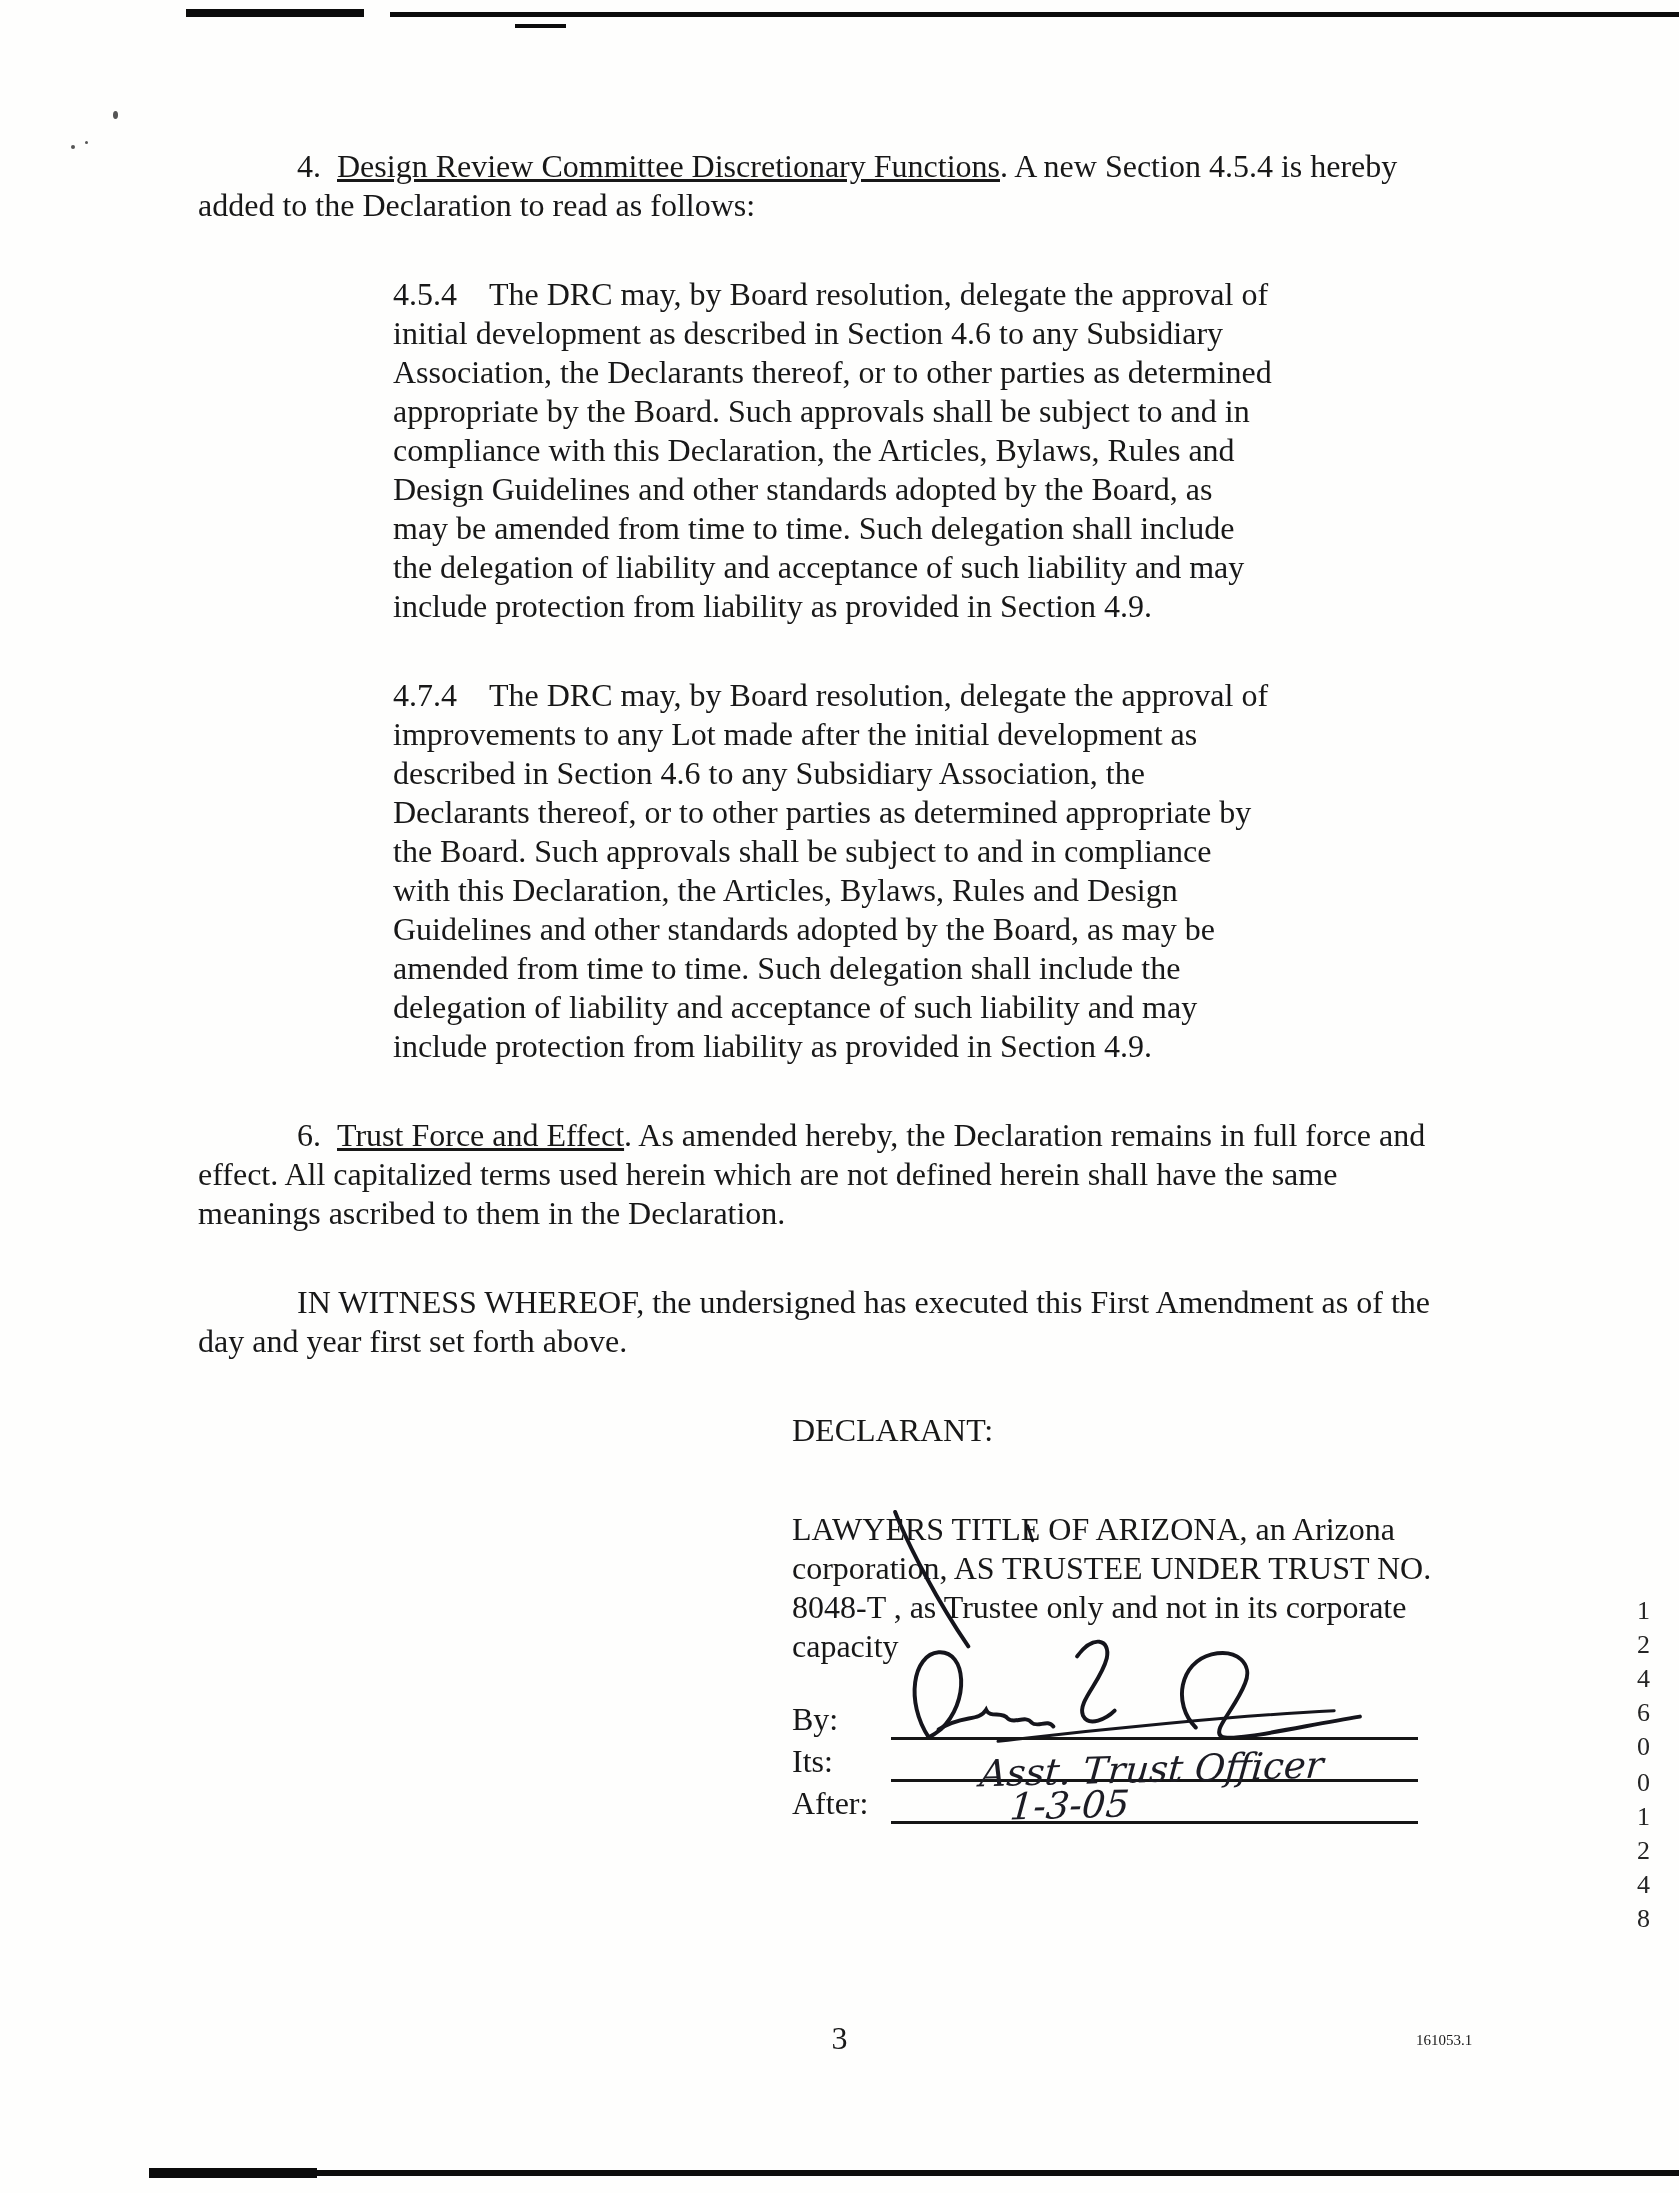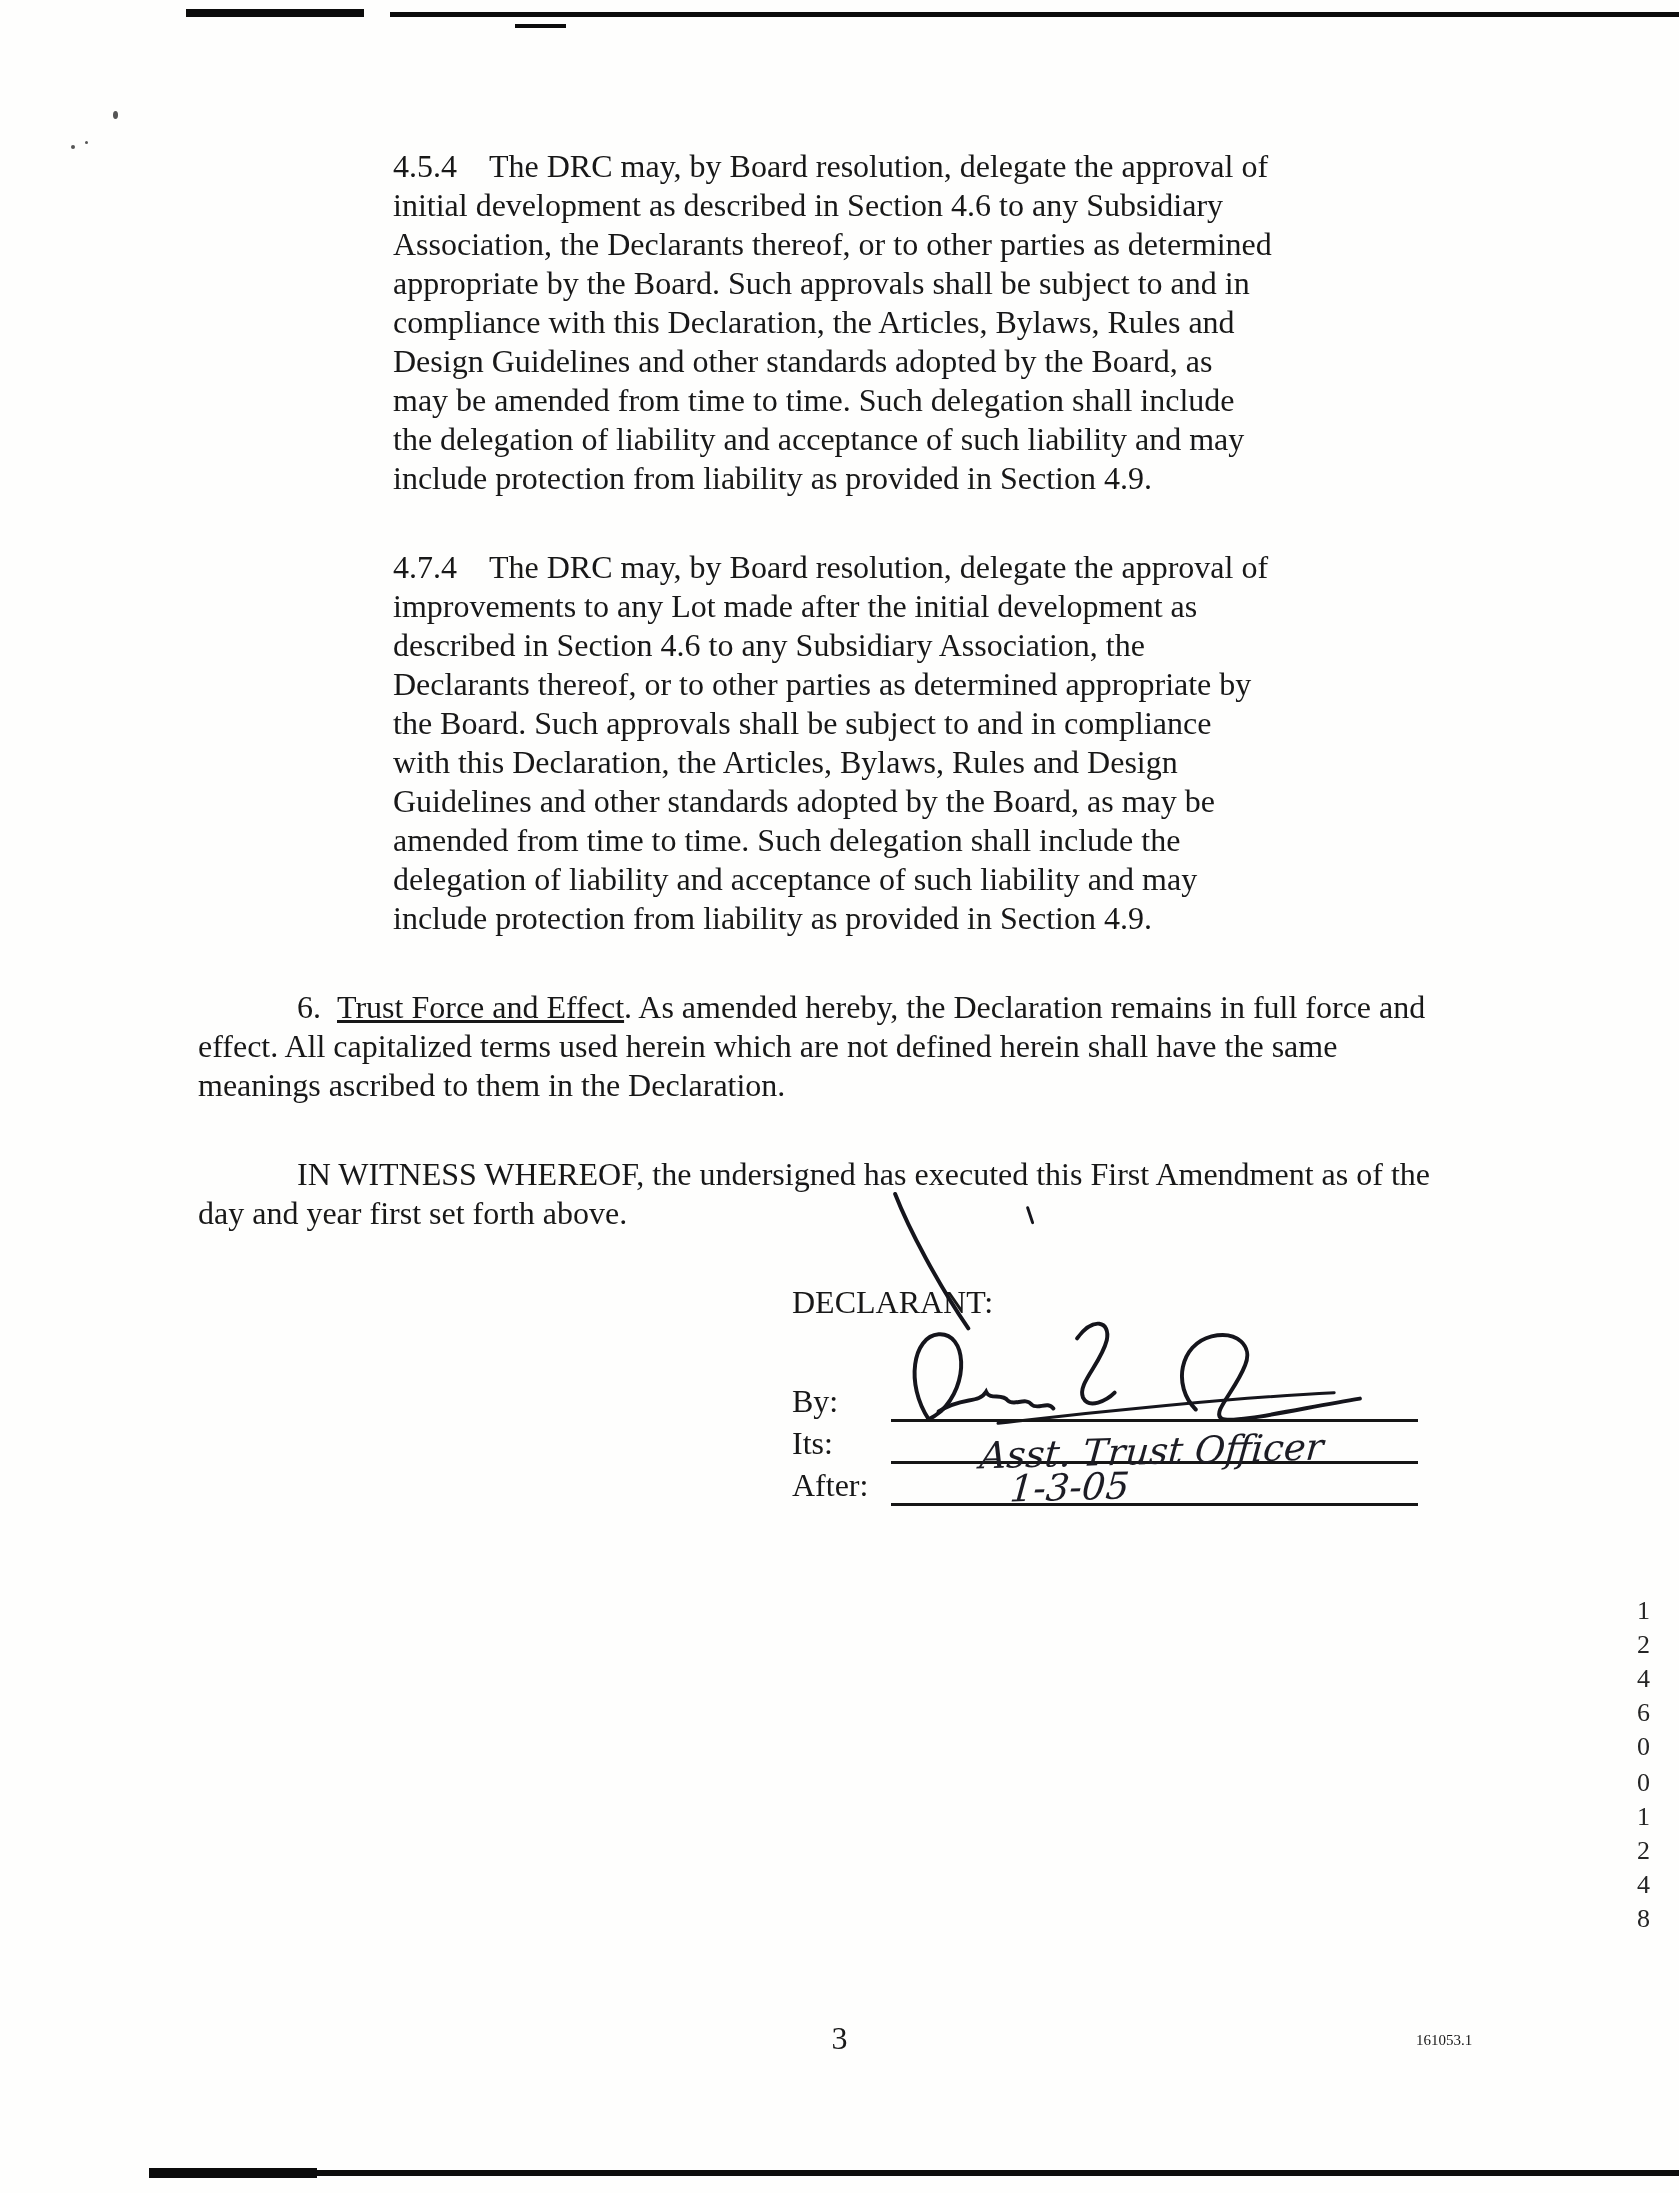--- a/index.html
+++ b/index.html
@@ -90,32 +90,39 @@
 
   <div class="scan-seg" style="top:2170px;left:149px;width:1531px;height:6px;"></div>
   <div class="scan-seg" style="top:2168px;left:149px;width:168px;height:10px;"></div>
 
   <div class="speck" style="top:111px;left:113px;width:5px;height:8px;"></div>
   <div class="speck" style="top:145px;left:71px;width:4px;height:4px;"></div>
   <div class="speck" style="top:141px;left:85px;width:3px;height:3px;"></div>
 
   <div class="content">
 
+    <p class="para"><span class="sec-num">4.</span><span class="heading">Design Review Committee Discretionary Functions</span><span>.  A new Section 4.5.4 is hereby added to the Declaration to read as follows:</span></p>
 
     <p class="sub-para"><span class="sub-num">4.5.4</span><span>The DRC may, by Board resolution, delegate the approval of initial development as described in Section 4.6 to any Subsidiary Association, the Declarants thereof, or to other parties as determined appropriate by the Board.  Such approvals shall be subject to and in compliance with this Declaration, the Articles, Bylaws, Rules and Design Guidelines and other standards adopted by the Board, as may be amended from time to time.  Such delegation shall include the delegation of liability and acceptance of such liability and may include protection from liability as provided in Section 4.9.</span></p>
 
 
     <p class="sub-para"><span class="sub-num">4.7.4</span><span>The DRC may, by Board resolution, delegate the approval of improvements to any Lot made after the initial development as described in Section 4.6 to any Subsidiary Association, the Declarants thereof, or to other parties as determined appropriate by the Board.  Such approvals shall be subject to and in compliance with this Declaration, the Articles, Bylaws, Rules and Design Guidelines and other standards adopted by the Board, as may be amended from time to time.  Such delegation shall include the delegation of liability and acceptance of such liability and may include protection from liability as provided in Section 4.9.</span></p>
 
     <p class="para"><span class="sec-num">6.</span><span class="heading">Trust Force and Effect</span><span>.  As amended hereby, the Declaration remains in full force and effect.  All capitalized terms used herein which are not defined herein shall have the same meanings ascribed to them in the Declaration.</span></p>
 
     <p class="para witness">IN WITNESS WHEREOF, the undersigned has executed this First Amendment as of the day and year first set forth above.</p>
 
     <div class="sig-block">
       <div class="declarant">DECLARANT:</div>
+      <div class="entity">
+        <div>LAWYERS TITLE OF ARIZONA, an Arizona</div>
+        <div>corporation, AS TRUSTEE UNDER TRUST NO.</div>
+        <div>8048-T , as Trustee only and not in its corporate</div>
+        <div>capacity</div>
+      </div>
 
       <div class="sig-rows">
         <svg class="sig-svg" viewBox="0 0 620 268">
           <g fill="none" stroke="#15151c" stroke-width="4" stroke-linecap="round">
 
             <path d="M118,6 C132,42 162,98 192,142"></path>
 
             <path d="M252,20 l5,15" stroke-width="3"></path>
 
             <path d="M152,234 C128,198 136,150 162,148 C190,146 194,198 164,226 C159,230 154,233 152,234"></path>

